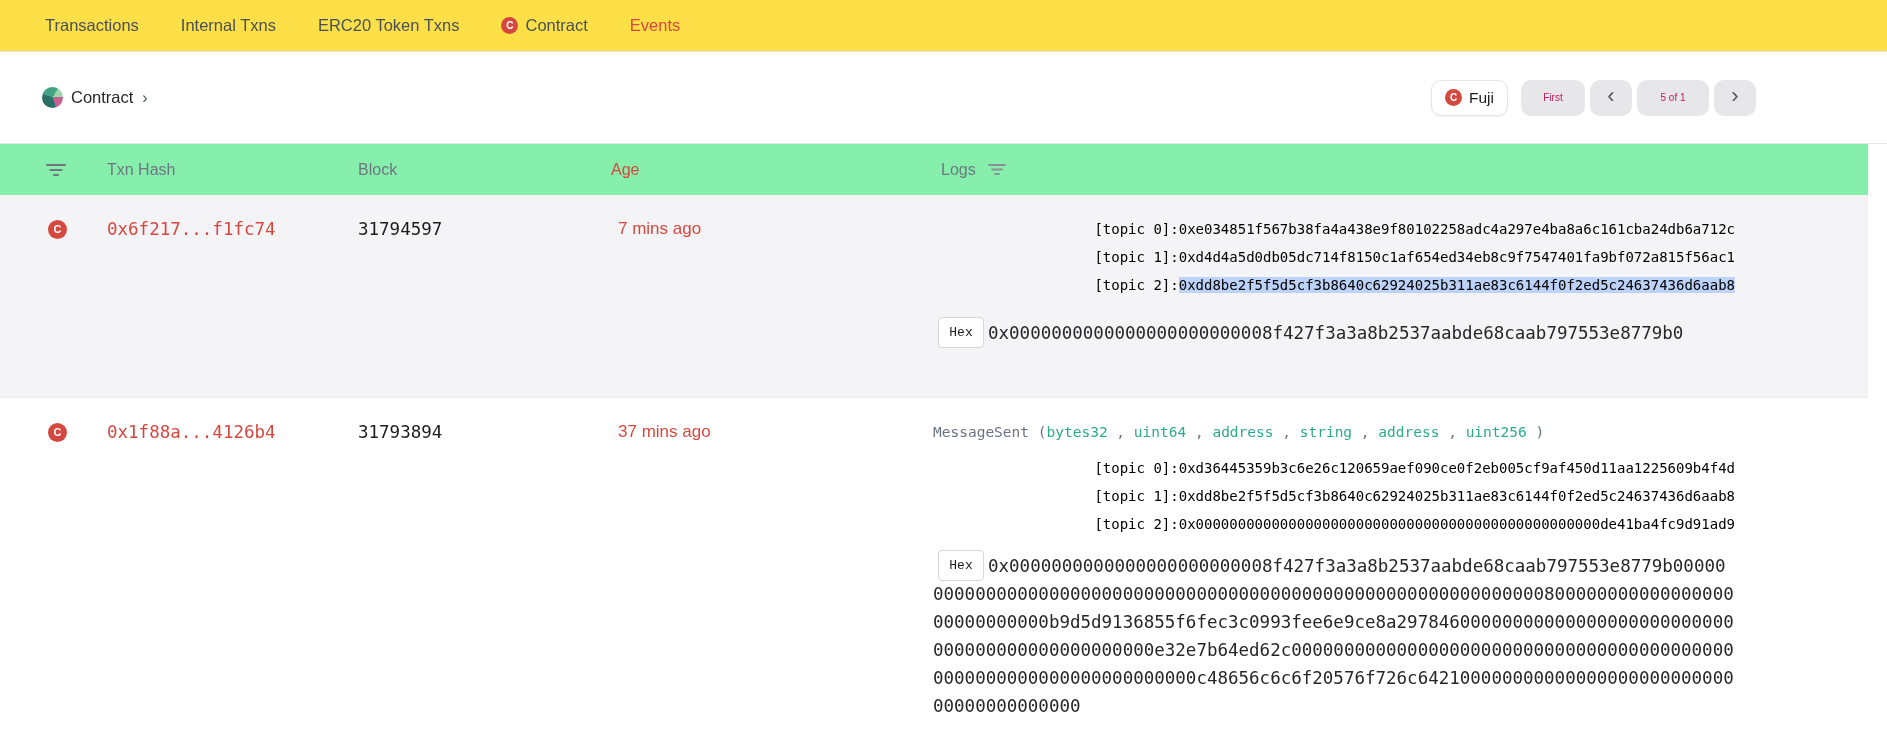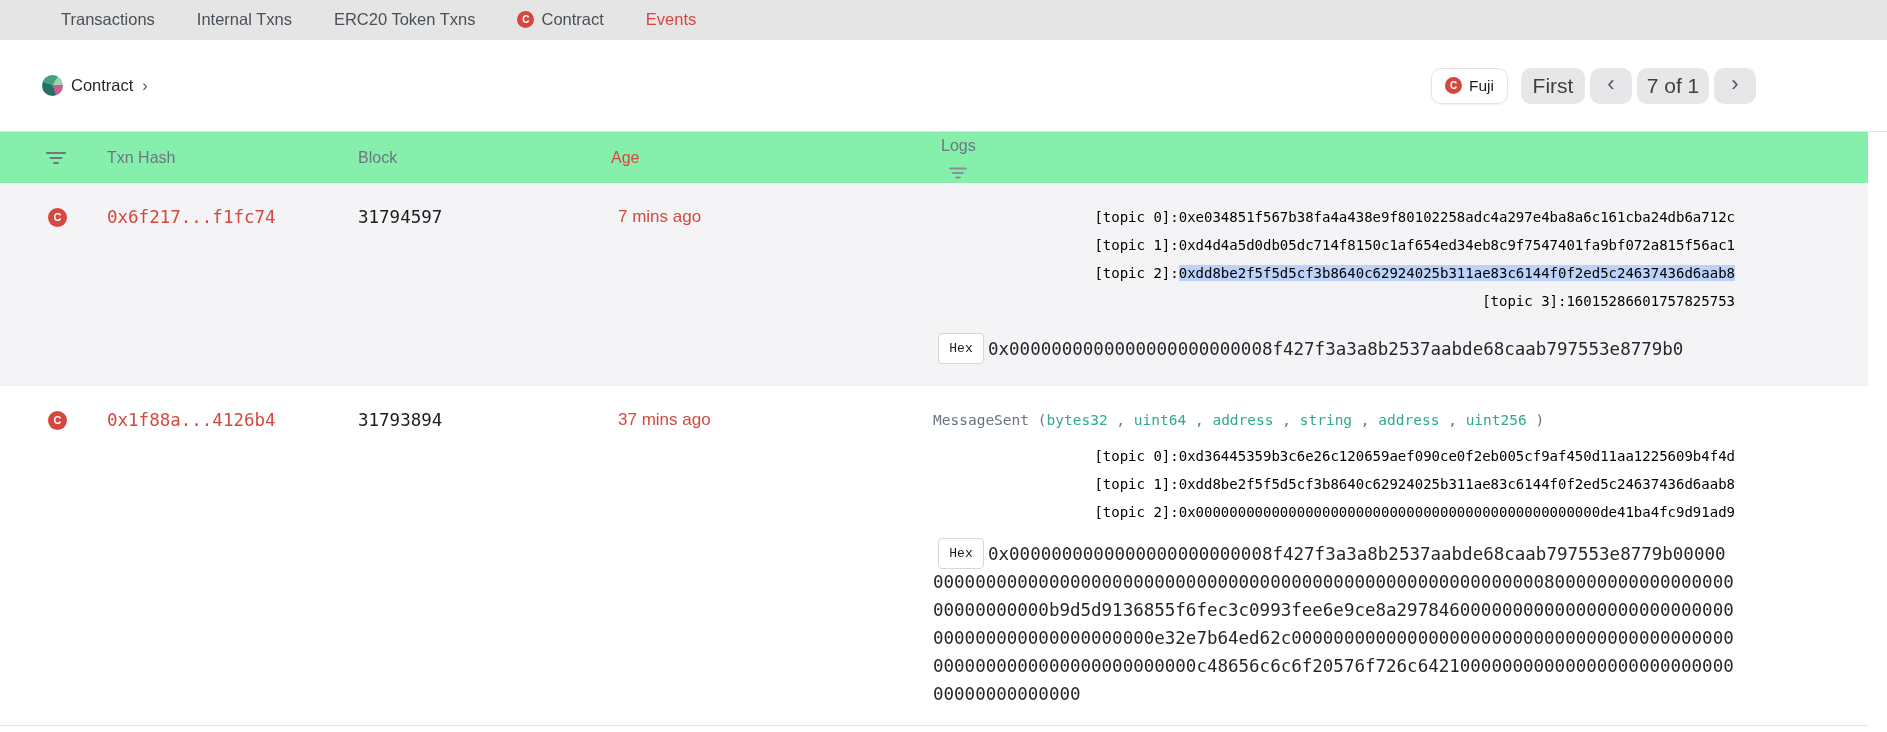--- a/index.html
+++ b/index.html
@@ -5,22 +5,22 @@
   * { margin:0; padding:0; box-sizing:border-box; }
   html,body { width:1887px; height:732px; overflow:hidden; background:#fff;
     font-family:"Liberation Sans", sans-serif; color:#27272a; }
   .mono { font-family:"DejaVu Sans Mono", monospace; }
 
   
   .top-marker { position:absolute; left:587px; top:0; width:28px; height:7px;
     background:#d5483f; border-radius:0 0 4px 4px; }
 
   
-  .tabs { position:relative; height:40px; display:flex; align-items:center;
-    padding-left:61px; gap:42px; border-bottom:1px solid #e5e5e8; background:#e5e5e5; }
+  .tabs { position:relative; height:52px; display:flex; align-items:center;
+    padding-left:45px; gap:42px; border-bottom:1px solid #e5e5e8; background:#fde047; }
   .tab { font-size:16.5px; color:#495057; cursor:pointer; display:flex; align-items:center; gap:7px; white-space:nowrap; }
   .tab.active { color:#d5483f; }
 
   .cbadge { display:inline-flex; align-items:center; justify-content:center;
     width:17px; height:17px; border-radius:50%; background:#d5483f; color:#fff;
     font-size:10px; font-weight:bold; line-height:1; flex:0 0 auto; }
 
   
   .bar { height:92px; display:flex; align-items:center; justify-content:space-between;
     padding:0 131px 0 42px; border-bottom:1px solid #e5e5e8; background:#fff; }
@@ -30,35 +30,35 @@
       #9fd3a8 190deg 245deg, #c75f93 245deg 320deg, #2a6f66 320deg 360deg); }
   .crumb-root { font-size:16.5px; color:#27272a; }
   .crumb-sep { font-size:16px; color:#4b5563; padding:0 1px; }
   .crumb-addr { font-size:15px; color:#222; letter-spacing:-0.3px; }
 
   .bar-right { display:flex; align-items:center; gap:5px; }
   .chip { height:36px; display:flex; align-items:center; gap:7px; padding:0 13px;
     background:#fff; border:1px solid #e5e5e8; border-radius:10px;
     box-shadow:0 1px 2px rgba(0,0,0,.06); margin-right:8px; font-size:15.5px; color:#1c1c1f; }
   .pgbtn { height:36px; display:flex; align-items:center; justify-content:center;
-    background:#e7e7ea; border:none; border-radius:10px; color:#404040; font-size:21px;
+    background:#e7e7ea; border:none; border-radius:10px; color:#be185d; font-size:10px;
     font-family:"Liberation Sans", sans-serif; cursor:pointer; }
   .pgbtn.first { width:64px; }
   .pgbtn.chev { width:42px; font-size:22px; color:#55555e; padding-bottom:3px; }
   .pgbtn.pageno { width:72px; }
 
   
   .table { width:1868px; }
   .thead { position:relative; height:51px; background:#86efac; }
   .thead span, .thead .th-logs { position:absolute; top:50%; transform:translateY(-50%);
     font-size:16px; color:#6f7680; }
   .th-filter { position:absolute; left:46px; top:50%; transform:translateY(-50%); cursor:pointer; }
   .col-hash { left:107px; } .col-block { left:358px; }
   .col-age { left:611px; color:#d5483f !important; }
-  .th-logs { left:941px; display:flex; align-items:center; gap:12px;flex-direction:column; }
+  .th-logs { left:941px; display:flex; align-items:center; gap:12px; }
   .th-logs > span { position:static; transform:none; }
 
   .filter-icon { display:block; }
 
   .row { position:relative; }
   .row1 { height:202px; background:#f4f4f6; }
   .row2 { height:347px; background:#fff; border-top:1px solid #ececee; }
 
   .row .c-icon { position:absolute; left:48px; top:25px; width:19px; height:19px; font-size:11px; }
   .cell { position:absolute; top:20px; line-height:28px; font-size:17.5px; white-space:nowrap; }
@@ -108,21 +108,21 @@
     <span class="crumb-root">Contract</span>
     <span class="crumb-sep">›</span>
   </div>
   <div class="bar-right">
     <div class="chip">
       <span class="cbadge">C</span>
       <span>Fuji</span>
     </div>
     <button class="pgbtn first">First</button>
     <button class="pgbtn chev">‹</button>
-    <button class="pgbtn pageno">7 of 1</button>
+    <button class="pgbtn pageno">5 of 1</button>
     <button class="pgbtn chev">›</button>
   </div>
 </header>
 
 <div class="table">
   <div class="thead">
     <span class="th-filter">
       <svg class="filter-icon" width="20" height="14" viewBox="0 0 20 14">
         <line x1="1" y1="2" x2="19" y2="2" stroke="#6f7680" stroke-width="2" stroke-linecap="round"></line>
         <line x1="4.5" y1="7" x2="15.5" y2="7" stroke="#6f7680" stroke-width="2" stroke-linecap="round"></line>
@@ -147,21 +147,20 @@
   <section class="row row1">
     <span class="cbadge c-icon">C</span>
     <span class="cell hash mono">0x6f217...f1fc74</span>
     <span class="cell block mono">31794597</span>
     <span class="cell age">7 mins ago</span>
     <div class="logs">
       <div class="topics">
         <div class="topic-line"><span>[topic 0]:</span><span>0xe034851f567b38fa4a438e9f80102258adc4a297e4ba8a6c161cba24db6a712c</span></div>
         <div class="topic-line"><span>[topic 1]:</span><span>0xd4d4a5d0db05dc714f8150c1af654ed34eb8c9f7547401fa9bf072a815f56ac1</span></div>
         <div class="topic-line"><span>[topic 2]:</span><span class="hl">0xdd8be2f5f5d5cf3b8640c62924025b311ae83c6144f0f2ed5c24637436d6aab8</span></div>
-        <div class="topic-line"><span>[topic 3]:</span><span>16015286601757825753</span></div>
       </div>
       <div class="hexblock">
         <button class="hexbtn">Hex</button>
         <div class="hexdata">0x0000000000000000000000008f427f3a3a8b2537aabde68caab797553e8779b0</div>
       </div>
     </div>
   </section>
 
   <section class="row row2">
     <span class="cbadge c-icon">C</span>

